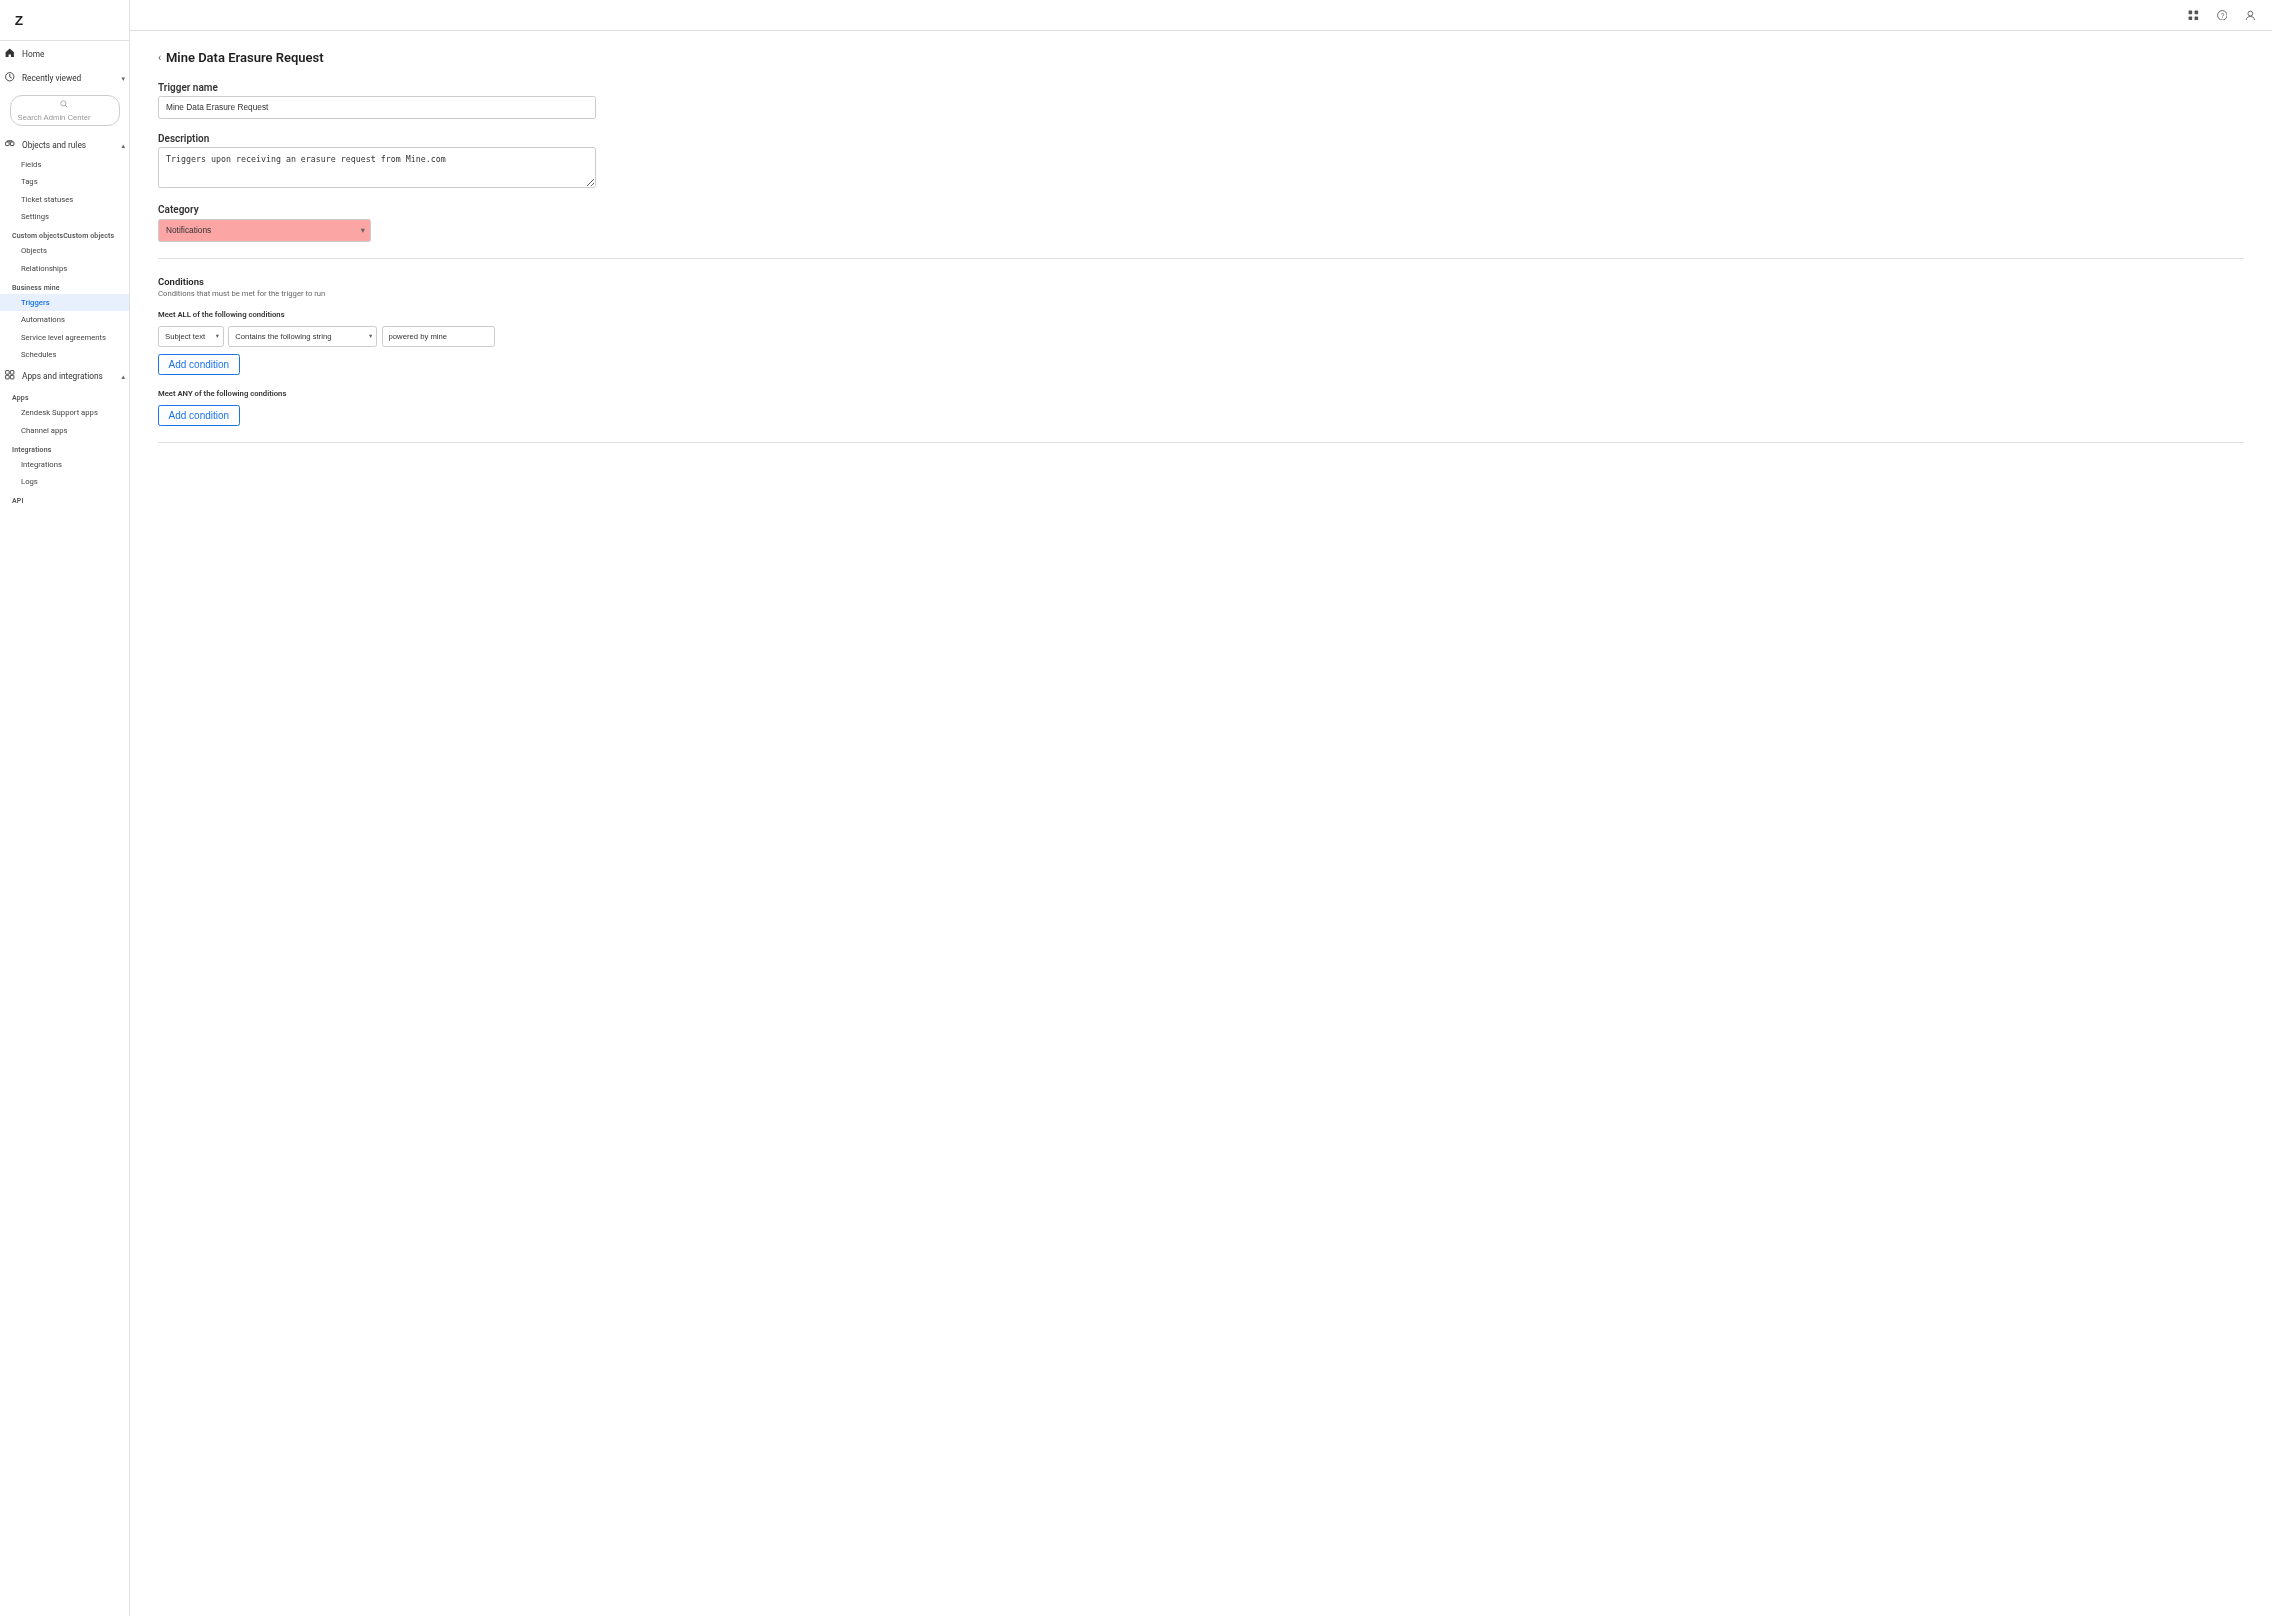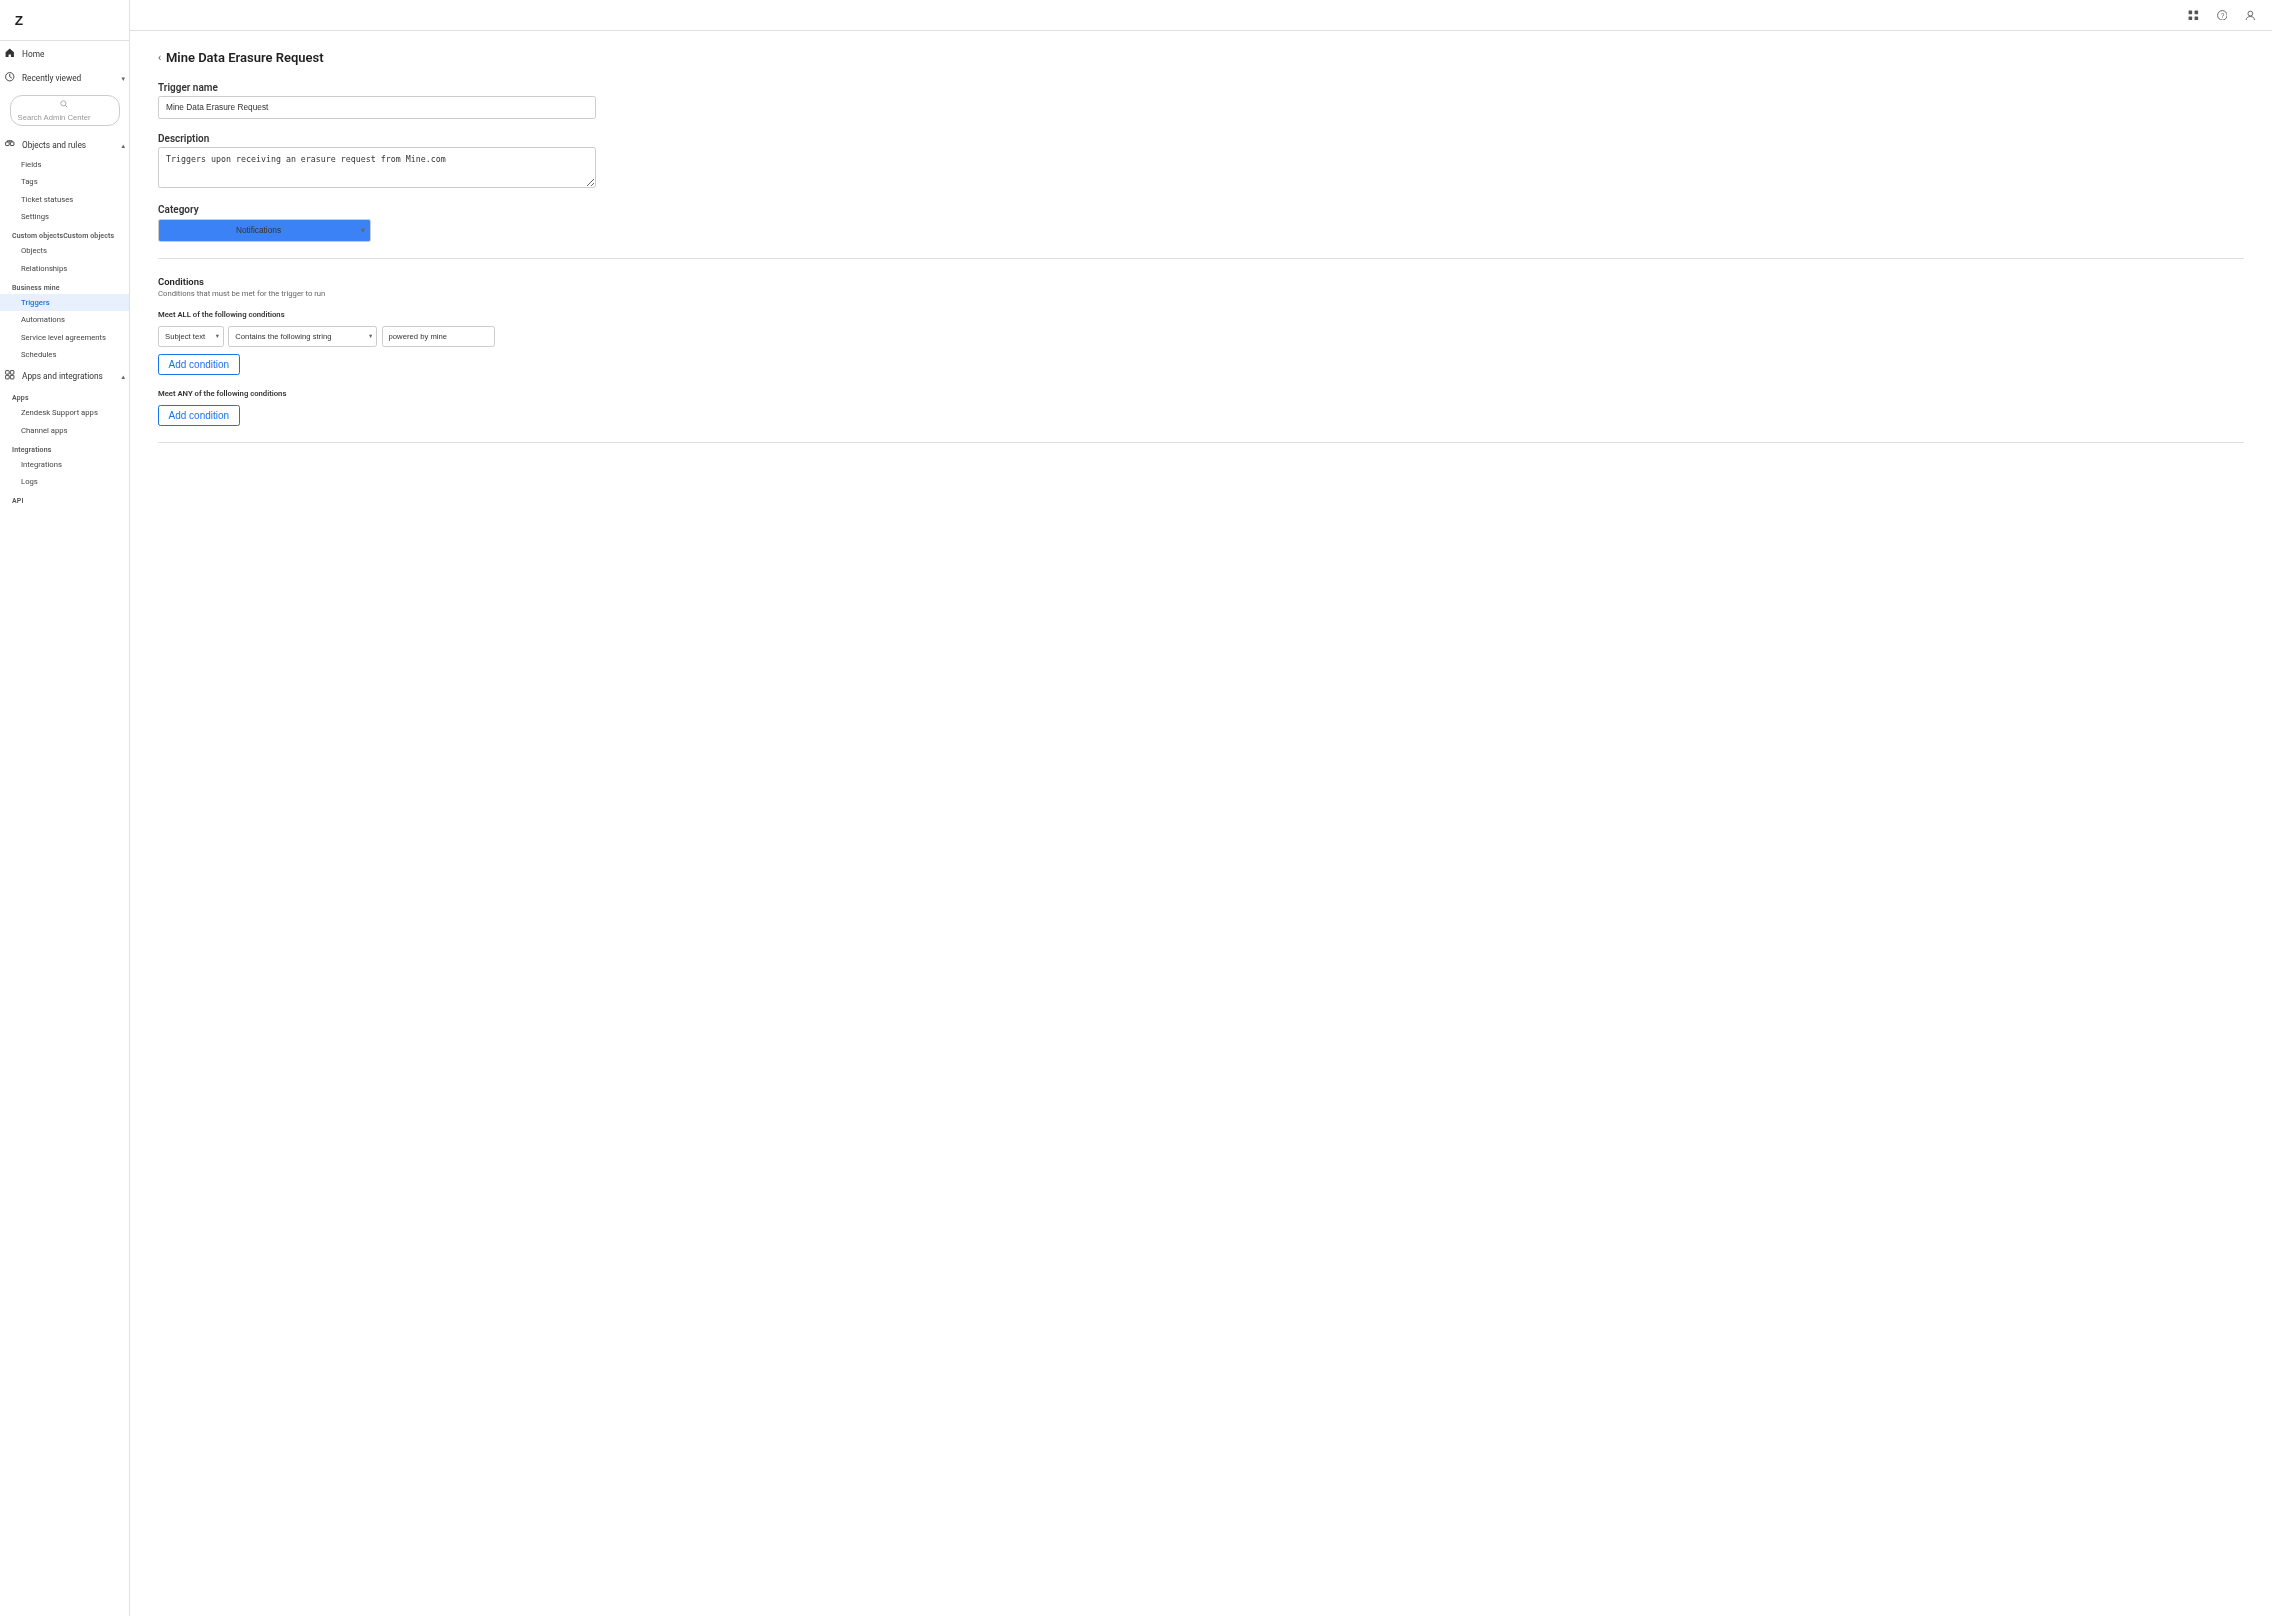--- a/index.html
+++ b/index.html
@@ -192,24 +192,23 @@
     }
 
     .form-select {
       width: 100%;
       padding: 5.3px 19px 5.3px 7px;
       border: 0.6px solid #ccc;
       border-radius: 2.4px;
       font-size: 8.3px;
       color: #333;
       appearance: none;
-      background: #3b82f6;
+      background: #fca5a5;
       outline: none;
       cursor: pointer;
-      text-align: center;
     }
 
     .select-arrow {
       position: absolute;
       right: 6px;
       top: 50%;
       transform: translateY(-50%);
       pointer-events: none;
       color: #666;
     }

